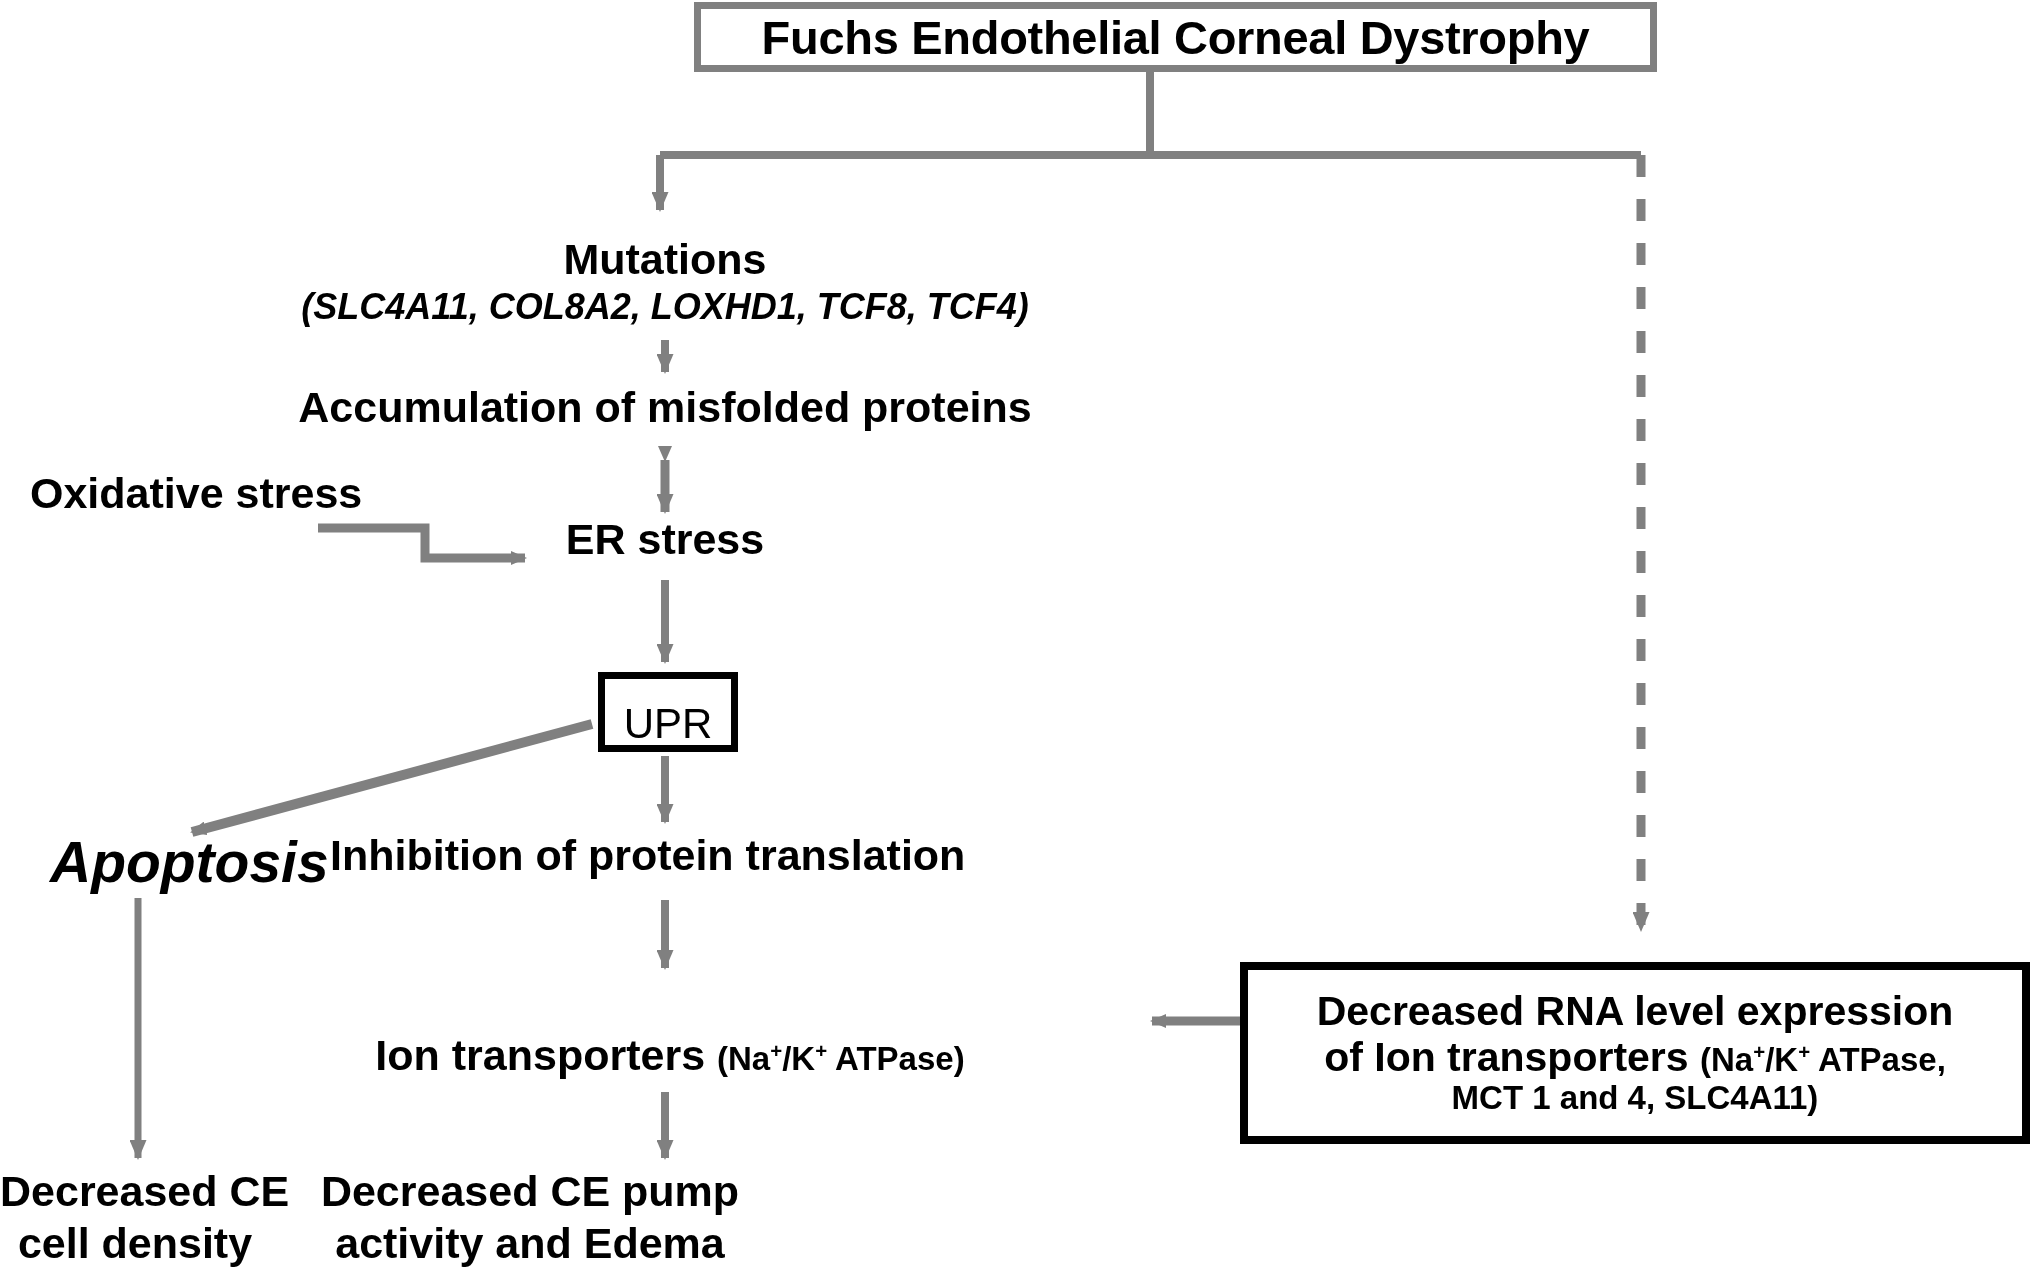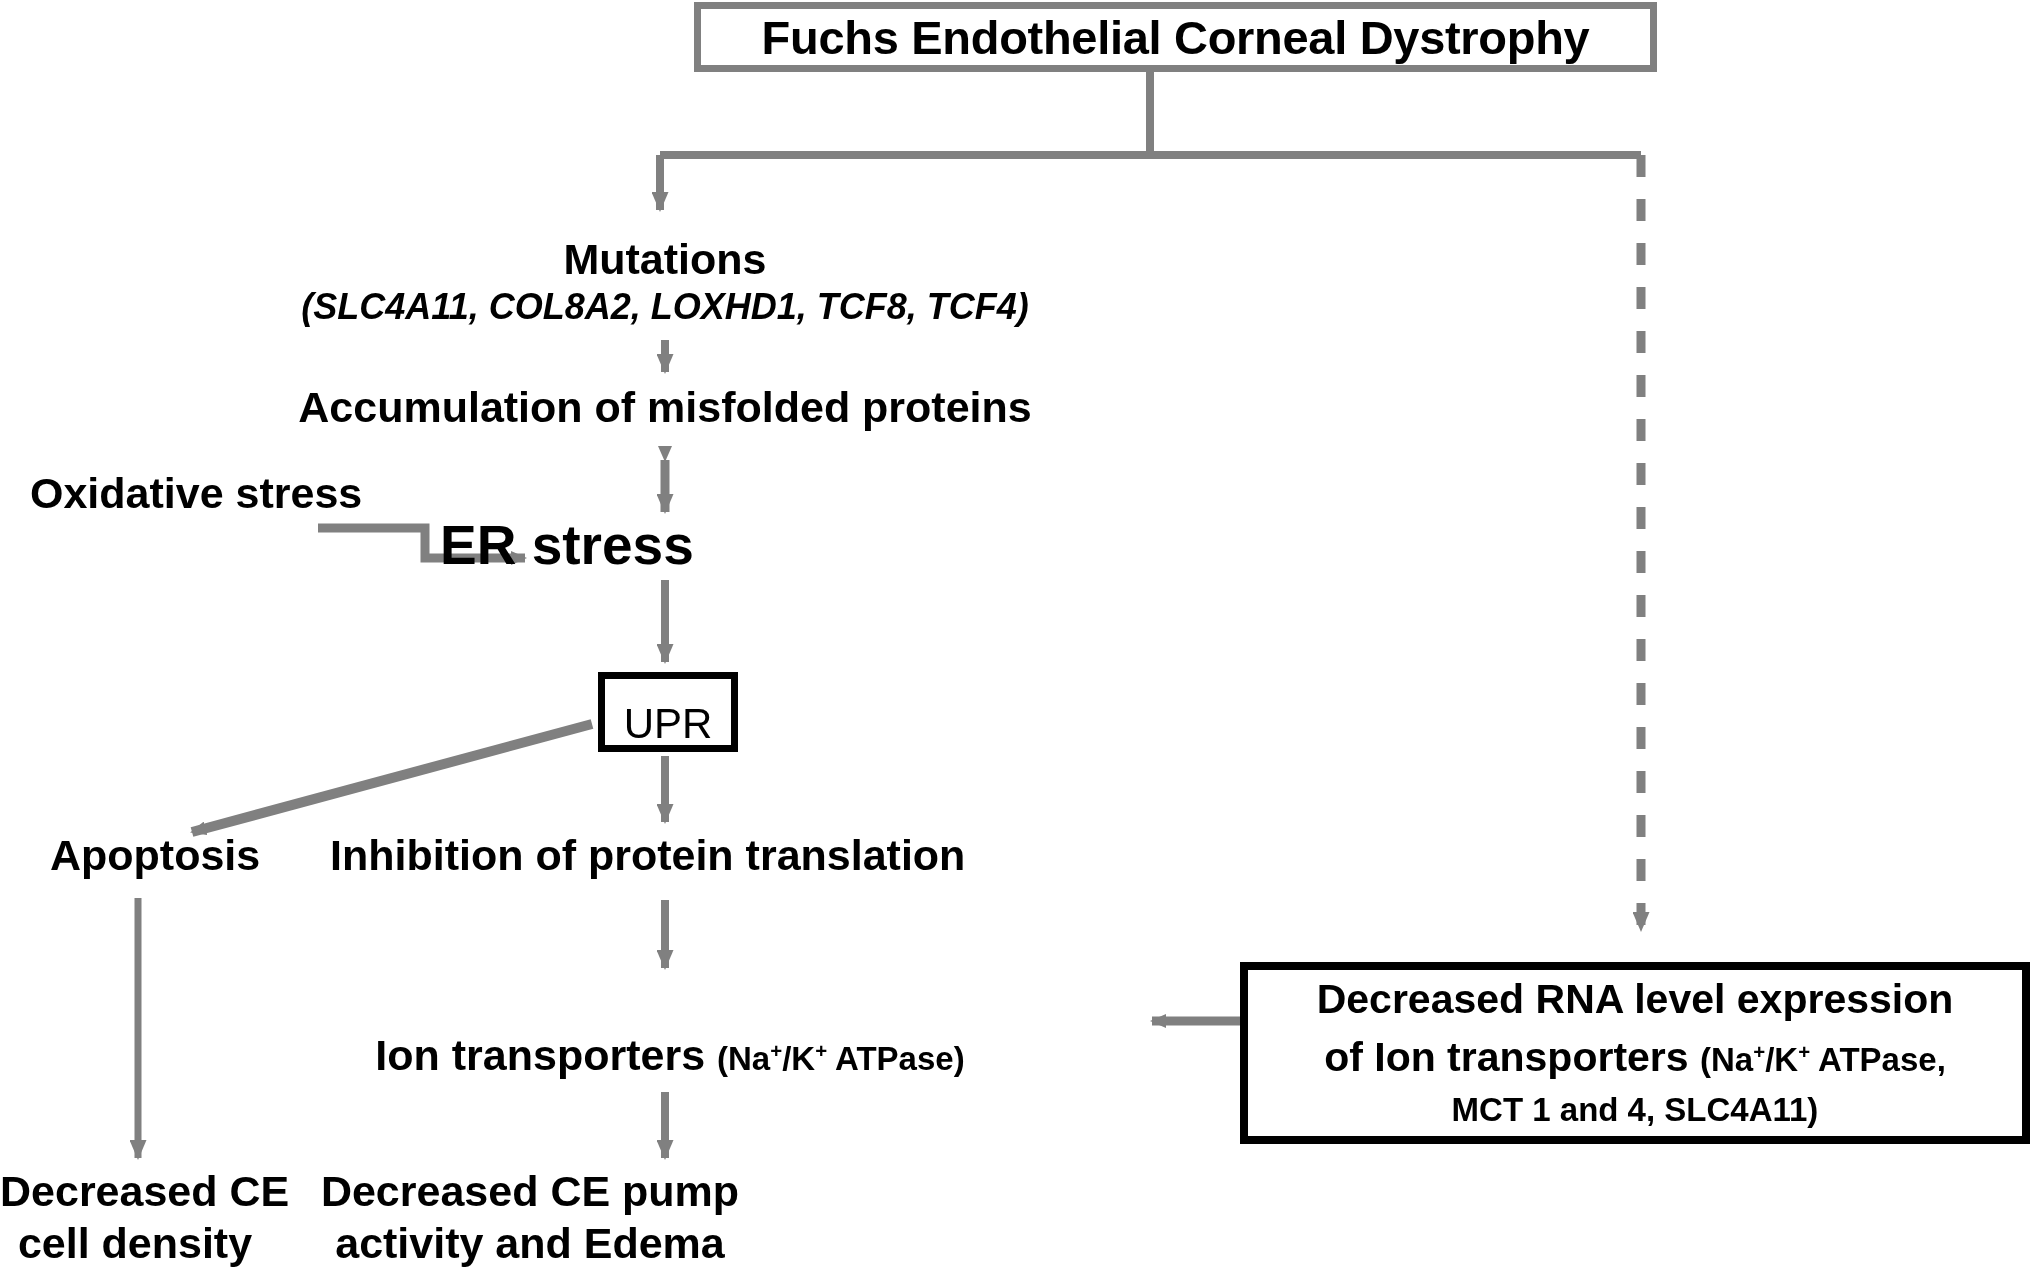--- a/index.html
+++ b/index.html
@@ -76,22 +76,22 @@
   
   #oxidative-label {
     left: 30px; top: 470px;
     font-size: 43px;
     text-align: left;
   }
 
   
   #er-stress-label {
     left: 440px; top: 516px; width: 450px;
-    font-size: 55px;
-    text-align: left;
+    font-size: 43px;
+    text-align: center;
   }
 
   
   #upr-box {
     position: absolute;
     left: 598px;
     top: 672px;
     width: 140px;
     height: 80px;
     border: 7px solid #000000;
@@ -104,22 +104,23 @@
   #upr-text {
     font-size: 42px;
     font-weight: normal;
     color: #000;
     margin-top: 24px;
   }
 
   
   #apoptosis-label {
     left: 50px; top: 832px;
-    font-size: 43px;
+    font-size: 57px;
     text-align: left;
+    font-style: italic;
   }
 
   
   #inhibition-label {
     left: 330px; top: 832px;
     font-size: 43px;
     text-align: left;
   }
 
   
@@ -140,21 +141,20 @@
     top: 962px;
     width: 790px;
     height: 182px;
     border: 8px solid #000000;
     background: #ffffff;
     box-sizing: border-box;
     display: flex;
     flex-direction: column;
     align-items: center;
     justify-content: center;
-    gap: 12px;
   }
   #rna-box .rline {
     font-size: 41px;
     font-weight: bold;
     color: #000;
     text-align: center;
     line-height: 1.12;
     white-space: nowrap;
   }
   #rna-box .small { font-size: 33px; }

